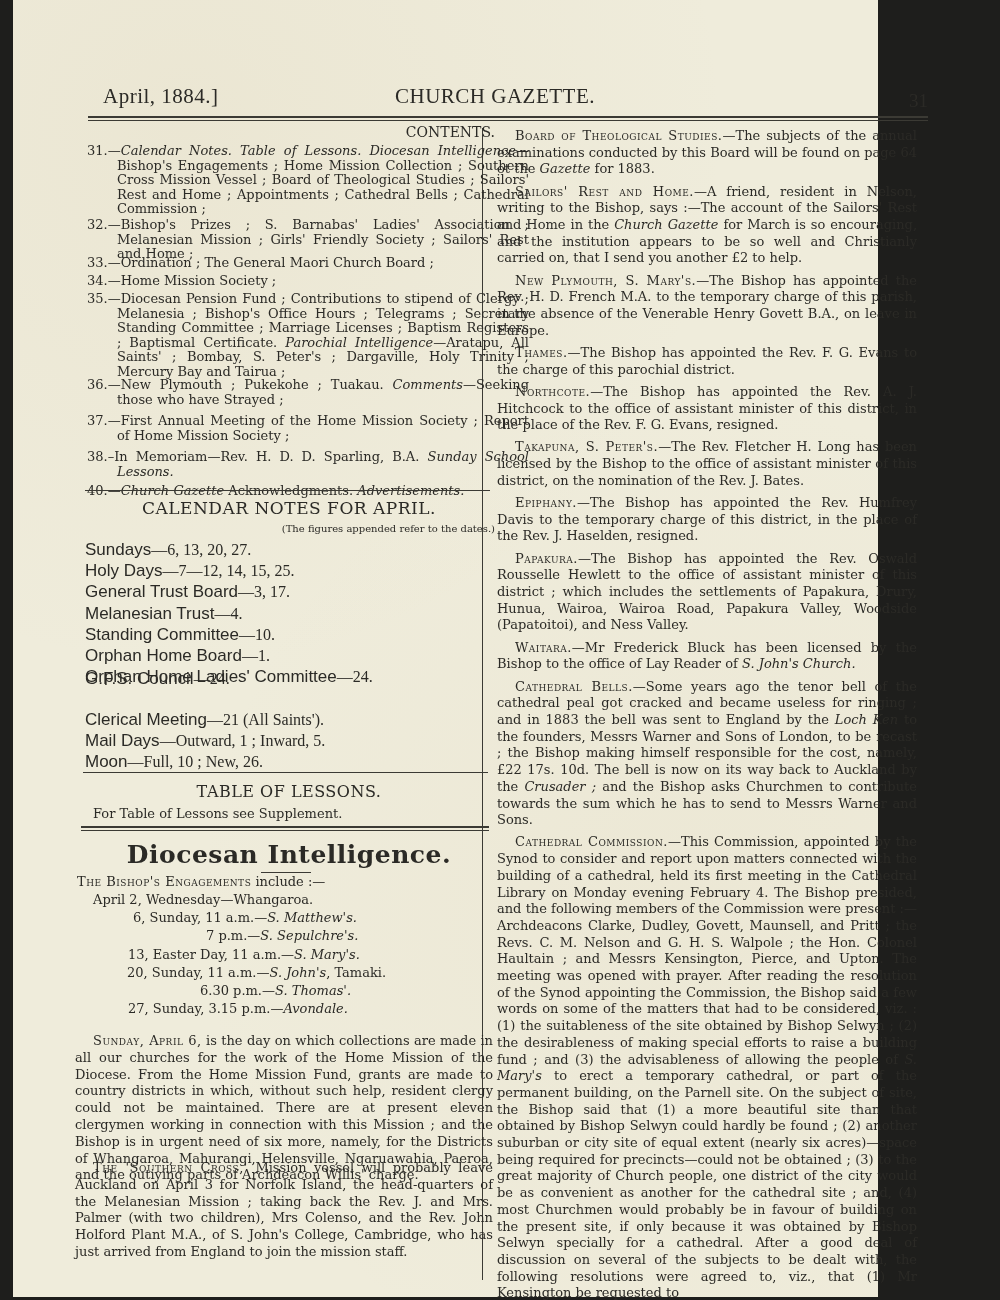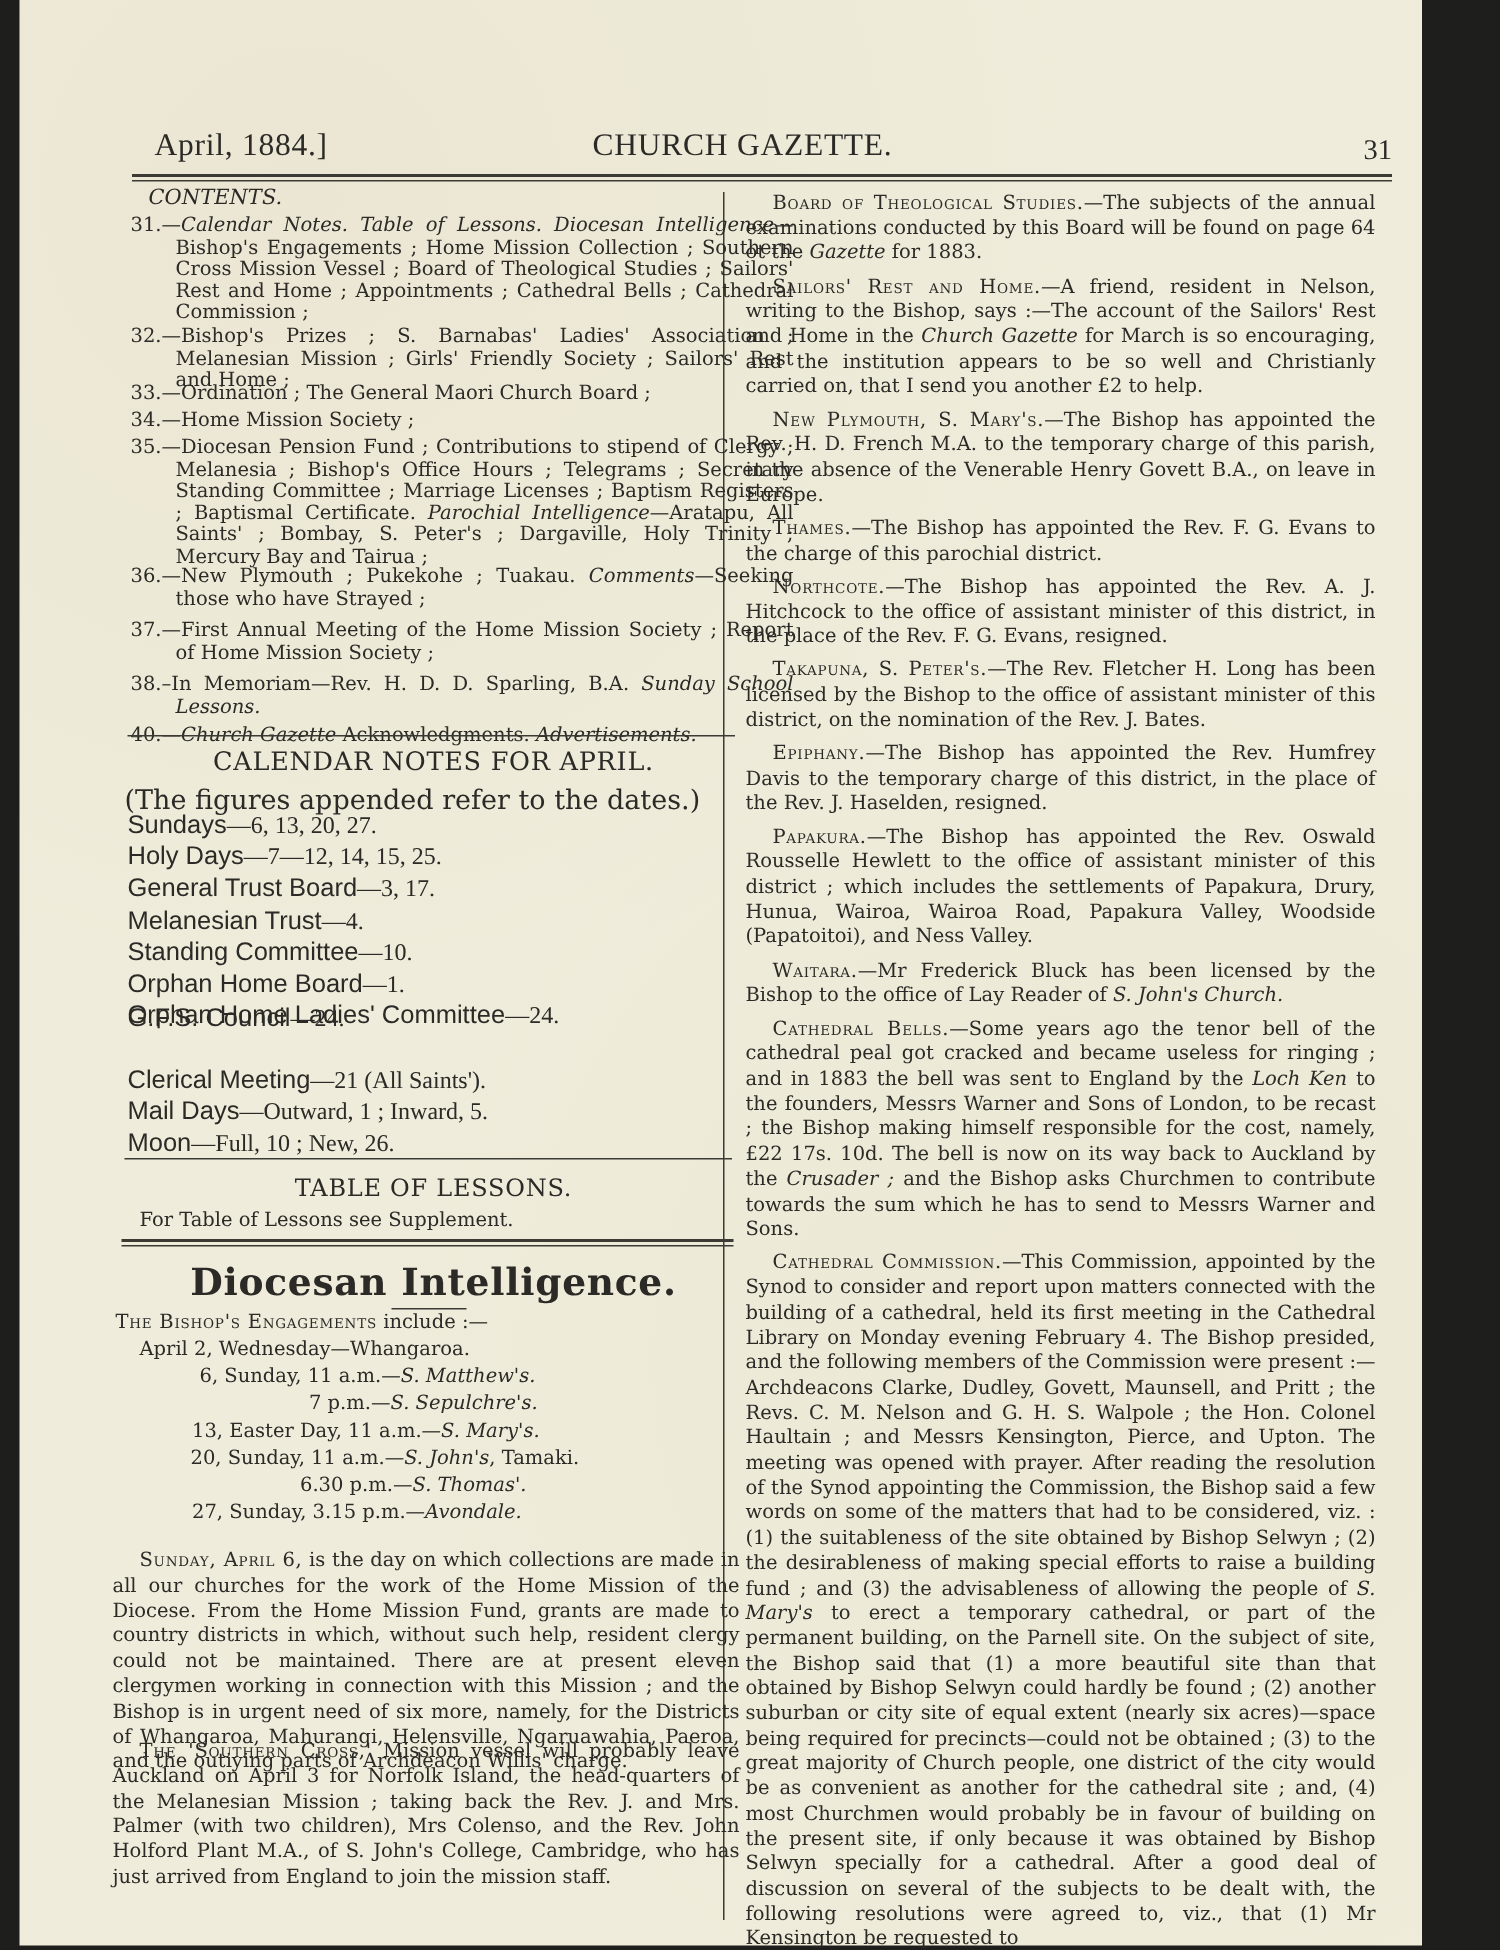--- a/index.html
+++ b/index.html
@@ -3,41 +3,41 @@
 <meta charset="utf-8">
 <style>
   html, body { margin:0; padding:0; }
   body {
     width:1000px; height:1300px; overflow:hidden;
     background:#1e1e1c;
     font-family:"DejaVu Serif","Liberation Serif",serif;
     color:#2b2a26;
   }
   .page {
-    position:absolute; left:13px; top:0; width:935px; height:1297px;
+    position:absolute; left:13px; top:0; width:865px; height:1297px;
     background:#efecdb;
     background-image: radial-gradient(circle at 20% 10%, rgba(200,180,140,0.10), transparent 40%),
                       radial-gradient(circle at 80% 70%, rgba(200,180,140,0.08), transparent 45%);
   }
 
   
   .header { position:absolute; left:90px; top:80px; width:820px; height:40px; }
   .hdr-date { position:absolute; left:0; top:4px; font-size:21px; font-family:"Liberation Serif",serif; letter-spacing:0.5px; }
   .hdr-title { position:absolute; left:292px; top:4px; font-size:21px; font-family:Liberation Serif, serif; letter-spacing:0.5px; }
   .hdr-page { position:absolute; right:-5px; top:10px; font-size:19px; font-family:"Liberation Serif",serif; }
   .rule-double { position:absolute; border-top:2px solid #3b3a34; border-bottom:1px solid #3b3a34; height:2px; }
   .col-divider { position:absolute; left:469px; top:128px; width:1px; height:1152px; background:#3b3a34; }
   .right-col { left:484px; width:420px; }
-  .contents-h { position:absolute; left:86px; top:124px; width:412px; text-align:left; font-size:14px;font-style:italic; }
+  .contents-h { position:absolute; left:70px; top:124px; width:412px; text-align:right; font-size:14px; }
   .toc-item { position:absolute; left:74px; width:412px; font-size:13px; line-height:14.5px; text-align:justify; padding-left:30px; text-indent:-30px; }
   .it { font-style:italic; }
   .sc-s { font-variant:small-caps; letter-spacing:0.5px; }
 
   .cal-h { position:absolute; left:70px; top:498px; width:412px; text-align:center; font-size:17px; letter-spacing:0.5px; }
-  .cal-sub { position:absolute; left:70px; top:523px; width:412px; text-align:left; font-size:18px; }
+  .cal-sub { position:absolute; left:70px; top:523px; width:412px; text-align:right; font-size:10px; }
   .cal-row { position:absolute; left:72px; font-size:16px; line-height:20px; white-space:nowrap; }
   .cal-row .lbl { font-family:"Liberation Sans","DejaVu Sans",sans-serif; font-size:17px; }
   .cal-row .val { font-family:"Liberation Serif",serif; font-size:16px; }
 
   .rule-single { position:absolute; height:0; border-top:1.5px solid #3b3a34; }
   .lessons-h { position:absolute; left:70px; top:782px; width:412px; text-align:center; font-size:16px; letter-spacing:0.5px; }
   .lessons-sub { position:absolute; left:80px; top:806px; font-size:13px; }
 
   .dio-h { position:absolute; left:70px; top:840px; width:412px; text-align:center; font-size:25px; font-weight:bold; font-family:"DejaVu Serif",serif; letter-spacing:0.5px; }
   .dio-underline { position:absolute; left:248px; top:872px; width:50px; border-top:1px solid #3b3a34; }

